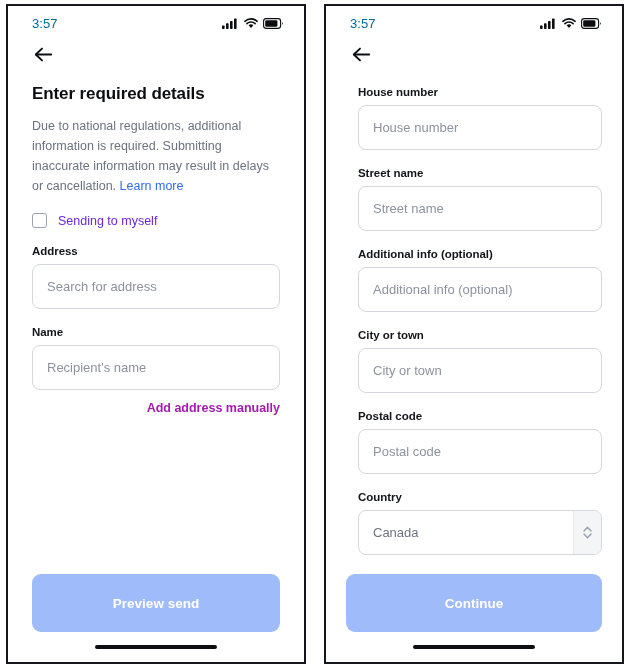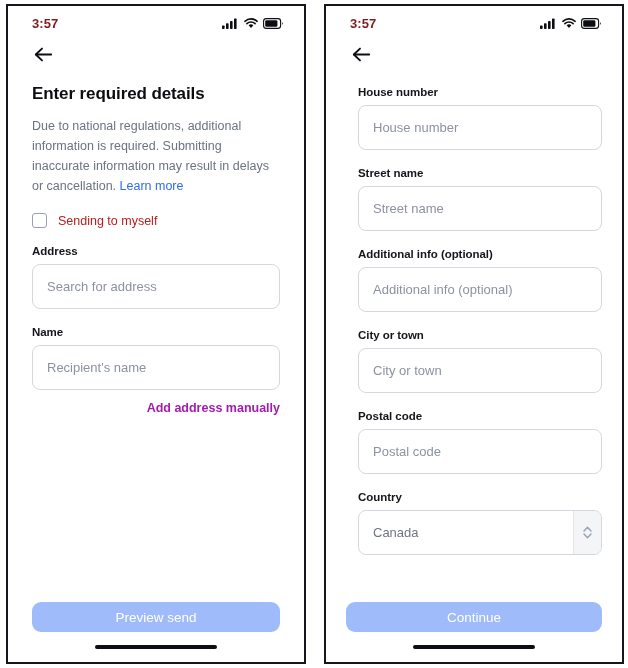--- a/index.html
+++ b/index.html
@@ -34,22 +34,22 @@
   .statusbar {
     height: 34px;
     flex: 0 0 34px;
     display: flex;
     align-items: center;
     justify-content: space-between;
     padding: 0 20px 0 24px;
   }
   .clock {
     font-size: 13px;
-    font-weight: bold;
-    color: #7f1d1d;
+    font-weight: normal;
+    color: #0369a1;
     letter-spacing: 0.1px;
   }
   .status-icons {
     display: flex;
     align-items: center;
     gap: 5px;
   }
   .status-icons svg { display: block; }
 
   
@@ -106,21 +106,21 @@
   }
   .checkbox {
     width: 15px; height: 15px;
     border: 1.6px solid #9aa1ad;
     border-radius: 3px;
     background: #fff;
     flex: 0 0 15px;
   }
   .check-label {
     font-size: 12.5px;
-    color: #b91c1c;
+    color: #6d28d9;
   }
 
   
   .field { margin-top: 17px; }
   .field.first { margin-top: 14px; }
   .field-label {
     font-size: 11.5px;
     font-weight: bold;
     color: #14161b;
     letter-spacing: -0.05px;
@@ -177,29 +177,29 @@
     cursor: pointer;
   }
 
   
   .cta-wrap {
     flex: 0 0 auto;
     padding: 0 24px 0 24px;
   }
   .cta-wrap.rt { padding: 0 20px; }
   .cta {
-    height: 30px;
+    height: 58px;
     border-radius: 9px;
     background: #9fbbf9;
     display: flex;
     align-items: center;
     justify-content: center;
     color: #ffffff;
     font-size: 13.5px;
-    font-weight: normal;
+    font-weight: bold;
     cursor: pointer;
     border: none;
     width: 100%;
     font-family: "Liberation Sans", sans-serif;
   }
   .home-wrap {
     flex: 0 0 30px;
     display: flex;
     align-items: center;
     justify-content: center;

